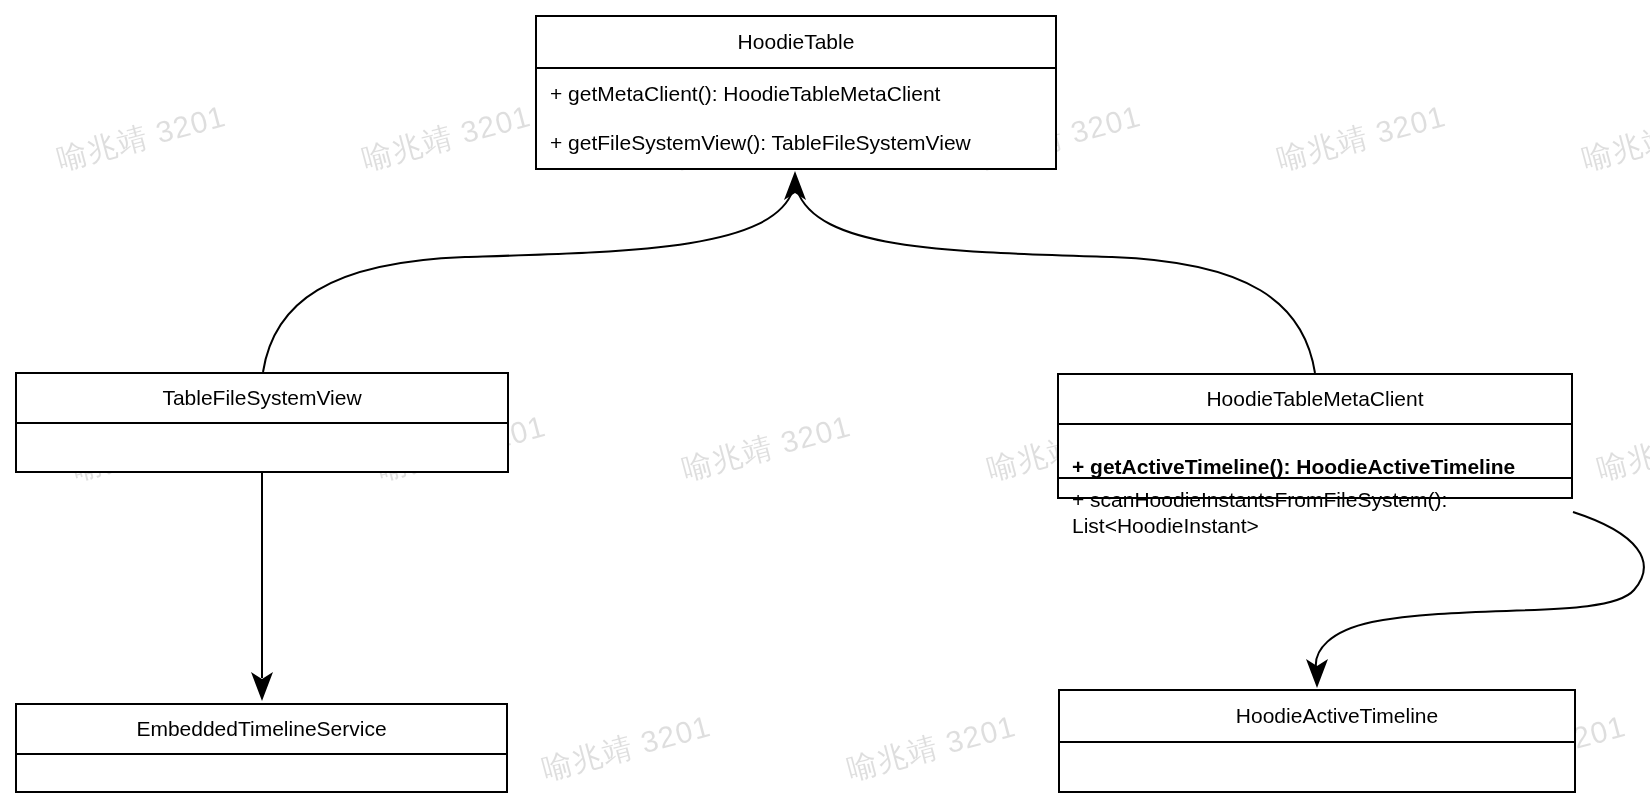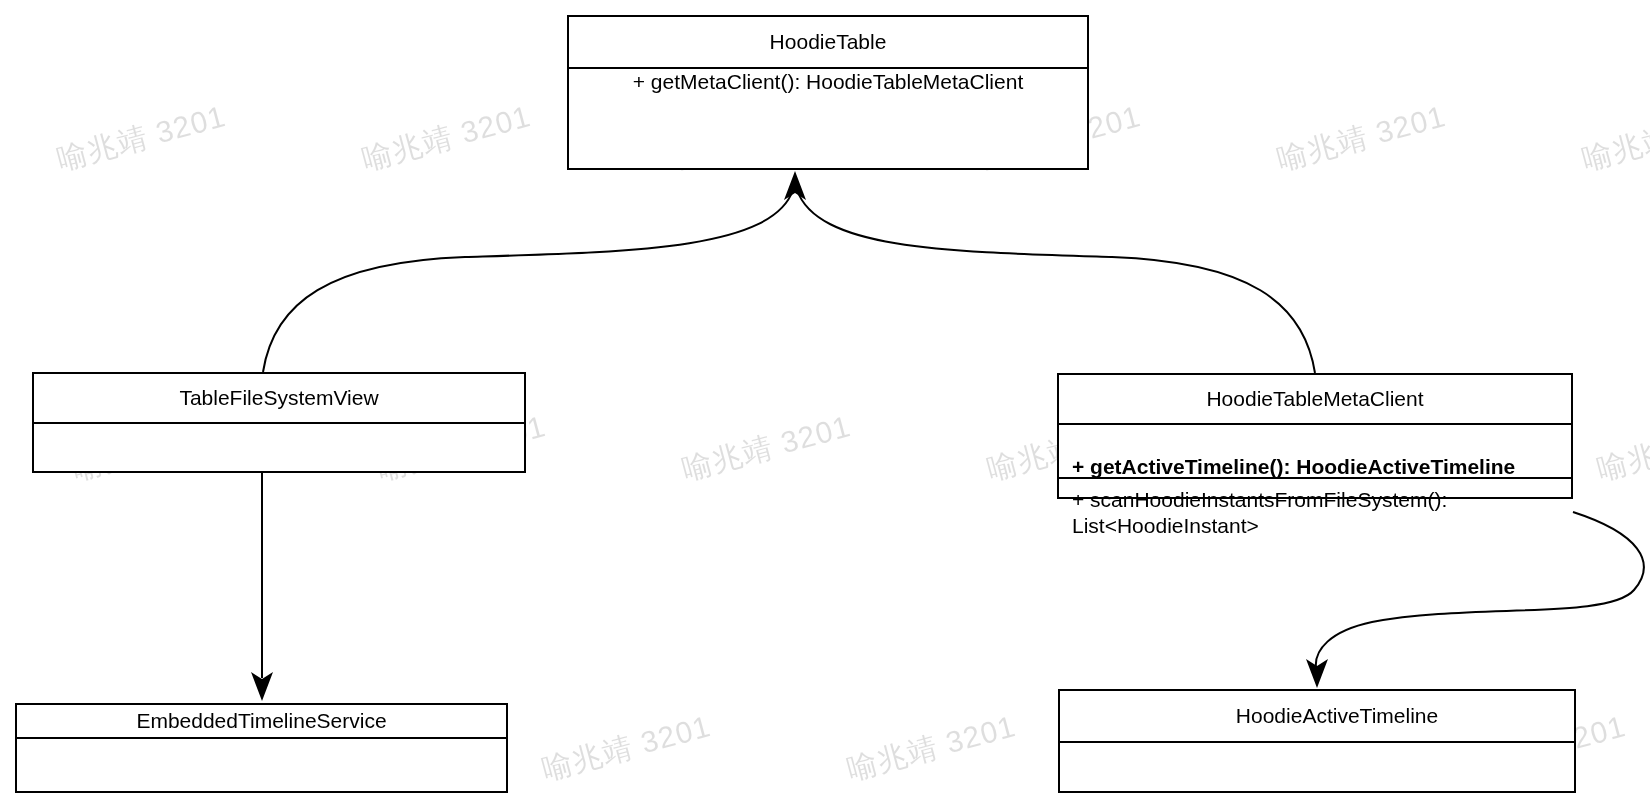--- a/index.html
+++ b/index.html
@@ -36,21 +36,21 @@
     justify-content:center;
     font-size:21px;
     box-sizing:border-box;
   }
   .uml-section{
     border-top:2px solid #000;
     box-sizing:border-box;
   }
   .uml-methods{
     display:flex;
-    flex-direction:row;
+    flex-direction:column;
     justify-content:space-around;
   }
   .uml-method{
     font-size:21px;
     line-height:26px;
     padding:0 13px;
   }
   .uml-method.single{
     display:flex;
     align-items:center;
@@ -92,44 +92,45 @@
       <span class="watermark" style="left: 985px; top: 428px;">喻兆靖 3201</span>
       <span class="watermark" style="left: 1290px; top: 428px;">喻兆靖 3201</span>
       <span class="watermark" style="left: 1595px; top: 428px;">喻兆靖 3201</span>
       <span class="watermark" style="left: 235px; top: 728px;">喻兆靖 3201</span>
       <span class="watermark" style="left: 540px; top: 728px;">喻兆靖 3201</span>
       <span class="watermark" style="left: 845px; top: 728px;">喻兆靖 3201</span>
       <span class="watermark" style="left: 1150px; top: 728px;">喻兆靖 3201</span>
       <span class="watermark" style="left: 1455px; top: 728px;">喻兆靖 3201</span>
     </div>
 
-  <div class="uml-class" style="left:535px;top:15px;width:522px;height:155px;margin-left:32px;">
+  <div class="uml-class" style="left:535px;top:15px;width:522px;height:155px;">
     <div class="uml-title" style="height:50px;">HoodieTable</div>
     <div class="uml-section uml-methods" style="height:101px;">
       <div class="uml-method">+ getMetaClient(): HoodieTableMetaClient</div>
+      <div class="uml-method">+ getFileSystemView(): TableFileSystemView</div>
     </div>
   </div>
 
-  <div class="uml-class" style="left:32px;top:372px;width:494px;height:101px;">
+  <div class="uml-class" style="left:15px;top:372px;width:494px;height:101px;">
     <div class="uml-title" style="height:48px;">TableFileSystemView</div>
     <div class="uml-section" style="height:47px;"></div>
   </div>
 
   <div class="uml-class" style="left:1057px;top:373px;width:516px;height:126px;">
     <div class="uml-title" style="height:48px;">HoodieTableMetaClient</div>
     <div class="uml-section" style="height:54px;">
       <div class="uml-method single bold">+ getActiveTimeline(): HoodieActiveTimeline</div>
     </div>
     <div class="uml-section" style="height:72px;">
       <div class="uml-method m2pad">+ scanHoodieInstantsFromFileSystem(): List&lt;HoodieInstant&gt;</div>
     </div>
   </div>
 
   <div class="uml-class" style="left:15px;top:703px;width:493px;height:90px;">
-    <div class="uml-title" style="height:32px;">EmbeddedTimelineService</div>
+    <div class="uml-title" style="height:48px;">EmbeddedTimelineService</div>
     <div class="uml-section" style="height:36px;"></div>
   </div>
 
   <div class="uml-class" style="left:1058px;top:689px;width:518px;height:104px;">
     <div class="uml-title" style="height:50px;margin-left:40px;">HoodieActiveTimeline</div>
     <div class="uml-section" style="height:48px;"></div>
   </div>
 
 </div>
 

